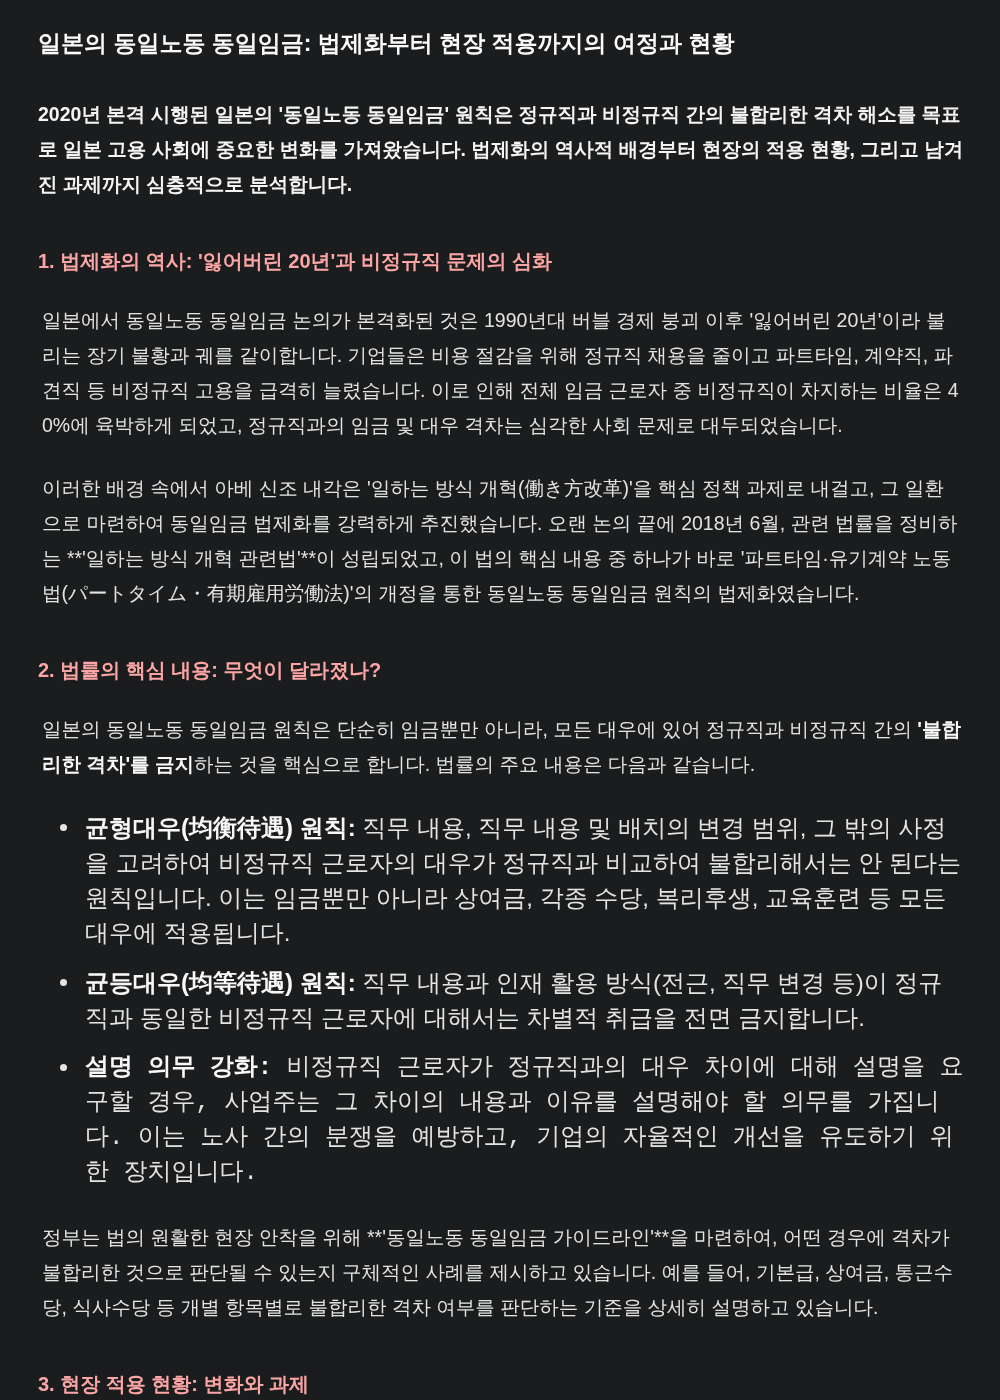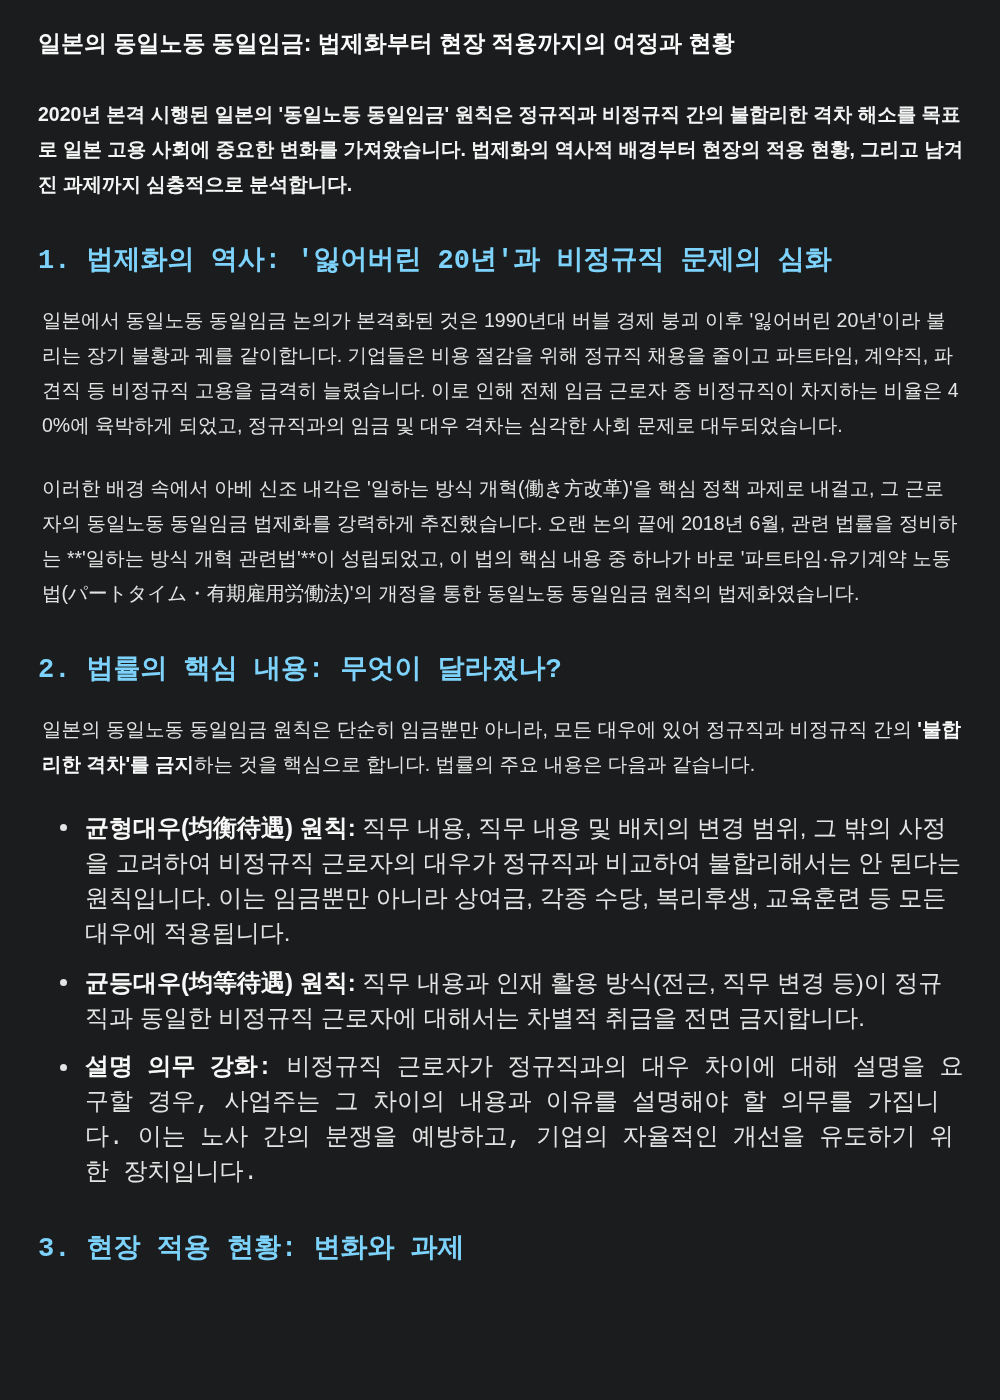--- a/index.html
+++ b/index.html
@@ -33,25 +33,24 @@
     font-weight: 400;
     color: #e3e3e3;
   }
   p.para.intro-bold {
     font-weight: 700;
     color: #f4f4f4;
     margin: 0 0 34px 0;
   }
   h2.section-heading {
     margin: 46px 0 26px 0;
-    font-size: 27px;
+    font-size: 20px;
     line-height: 27px;
     font-weight: 700;
-    color: #7dd3fc;
-    font-family: Liberation Mono, monospace;
+    color: #fca5a5;
   }
   strong {
     font-weight: 700;
     color: #f8f8f8;
   }
   ul.key-points {
     list-style: none;
     margin: 24px 0 30px 0;
     padding: 0;
   }
@@ -83,29 +82,30 @@
 <main class="doc">
 
   <h1 class="article-title">일본의 동일노동 동일임금: 법제화부터 현장 적용까지의 여정과 현황</h1>
 
   <p class="para intro-bold">2020년 본격 시행된 일본의 '동일노동 동일임금' 원칙은 정규직과 비정규직 간의 불합리한 격차 해소를 목표로 일본 고용 사회에 중요한 변화를 가져왔습니다. 법제화의 역사적 배경부터 현장의 적용 현황, 그리고 남겨진 과제까지 심층적으로 분석합니다.</p>
 
   <h2 class="section-heading">1. 법제화의 역사: '잃어버린 20년'과 비정규직 문제의 심화</h2>
 
   <p class="para">일본에서 동일노동 동일임금 논의가 본격화된 것은 1990년대 버블 경제 붕괴 이후 '잃어버린 20년'이라 불리는 장기 불황과 궤를 같이합니다. 기업들은 비용 절감을 위해 정규직 채용을 줄이고 파트타임, 계약직, 파견직 등 비정규직 고용을 급격히 늘렸습니다. 이로 인해 전체 임금 근로자 중 비정규직이 차지하는 비율은 40%에 육박하게 되었고, 정규직과의 임금 및 대우 격차는 심각한 사회 문제로 대두되었습니다.</p>
 
-  <p class="para">이러한 배경 속에서 아베 신조 내각은 '일하는 방식 개혁(働き方改革)'을 핵심 정책 과제로 내걸고, 그 근로자의 동일노동 동일임금 법제화를 강력하게 추진했습니다. 오랜 논의 끝에 2018년 6월, 관련 법률을 정비하는 **'일하는 방식 개혁 관련법'**이 성립되었고, 이 법의 핵심 내용 중 하나가 바로 '파트타임·유기계약 노동법(パートタイム・有期雇用労働法)'의 개정을 통한 동일노동 동일임금 원칙의 법제화였습니다.</p>
+  <p class="para">이러한 배경 속에서 아베 신조 내각은 '일하는 방식 개혁(働き方改革)'을 핵심 정책 과제로 내걸고, 그 일환으로 마련하여 동일임금 법제화를 강력하게 추진했습니다. 오랜 논의 끝에 2018년 6월, 관련 법률을 정비하는 **'일하는 방식 개혁 관련법'**이 성립되었고, 이 법의 핵심 내용 중 하나가 바로 '파트타임·유기계약 노동법(パートタイム・有期雇用労働法)'의 개정을 통한 동일노동 동일임금 원칙의 법제화였습니다.</p>
 
 
   <h2 class="section-heading">2. 법률의 핵심 내용: 무엇이 달라졌나?</h2>
 
   <p class="para"><span>일본의 동일노동 동일임금 원칙은 단순히 임금뿐만 아니라, 모든 대우에 있어 정규직과 비정규직 간의 </span><strong>'불합리한 격차'를 금지</strong><span>하는 것을 핵심으로 합니다. 법률의 주요 내용은 다음과 같습니다.</span></p>
 
   <ul class="key-points">
     <li><span class="bullet-dot"></span><strong>균형대우(均衡待遇) 원칙:</strong><span> 직무 내용, 직무 내용 및 배치의 변경 범위, 그 밖의 사정을 고려하여 비정규직 근로자의 대우가 정규직과 비교하여 불합리해서는 안 된다는 원칙입니다. 이는 임금뿐만 아니라 상여금, 각종 수당, 복리후생, 교육훈련 등 모든 대우에 적용됩니다.</span></li>
     <li><span class="bullet-dot"></span><strong>균등대우(均等待遇) 원칙:</strong><span> 직무 내용과 인재 활용 방식(전근, 직무 변경 등)이 정규직과 동일한 비정규직 근로자에 대해서는 차별적 취급을 전면 금지합니다.</span></li>
     <li><span class="bullet-dot"></span><strong>설명 의무 강화:</strong><span> 비정규직 근로자가 정규직과의 대우 차이에 대해 설명을 요구할 경우, 사업주는 그 차이의 내용과 이유를 설명해야 할 의무를 가집니다. 이는 노사 간의 분쟁을 예방하고, 기업의 자율적인 개선을 유도하기 위한 장치입니다.</span></li>
   </ul>
 
+  <p class="para">정부는 법의 원활한 현장 안착을 위해 **'동일노동 동일임금 가이드라인'**을 마련하여, 어떤 경우에 격차가 불합리한 것으로 판단될 수 있는지 구체적인 사례를 제시하고 있습니다. 예를 들어, 기본급, 상여금, 통근수당, 식사수당 등 개별 항목별로 불합리한 격차 여부를 판단하는 기준을 상세히 설명하고 있습니다.</p>
 
   <h2 class="section-heading">3. 현장 적용 현황: 변화와 과제</h2>
 
 </main>
 
 </body></html>

